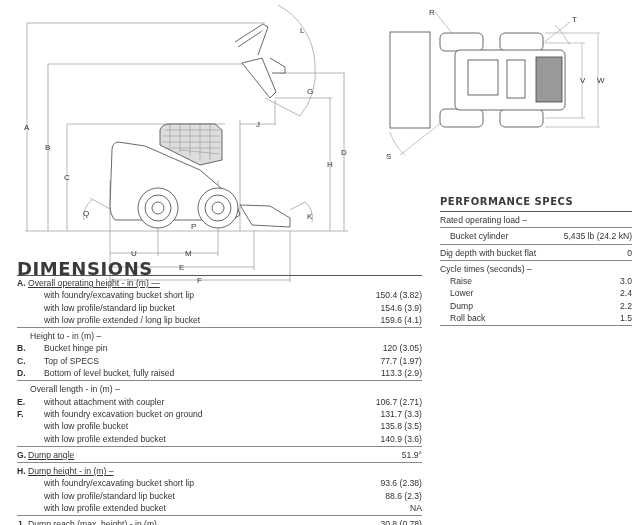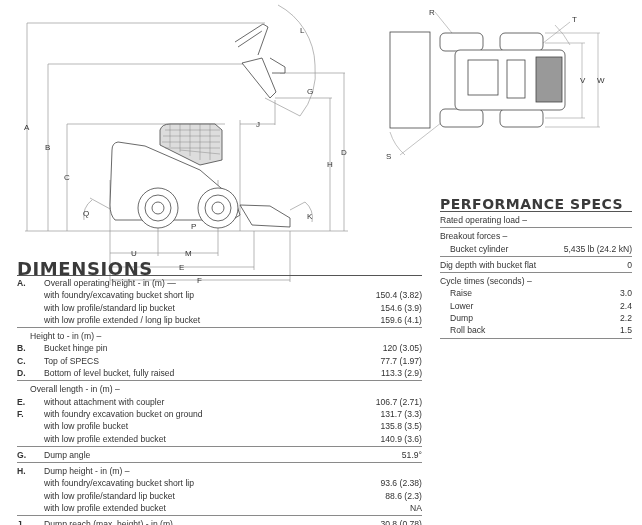--- a/index.html
+++ b/index.html
@@ -12,26 +12,26 @@
   #dims-title { left:17px; top:258px; font-family:"DejaVu Sans", sans-serif; font-weight:bold;
                 font-size:18px; letter-spacing:0.6px; color:#3a3a3a; }
   #dims-rule-top { left:17px; top:275px; width:405px; height:1px; background:#555; }
   .dtable { position:absolute; left:17px; width:405px; }
   .drow { position:relative; height:12.3px; line-height:12.3px; font-size:8.6px; color:#333; white-space:nowrap; }
   .drow .ltr { position:absolute; left:0; font-weight:bold; }
   .drow .lbl { position:absolute; }
   .drow .val { position:absolute; right:0; }
   .lvl0 { left:13px; }
   .lvl1 { left:27px; }
-  .lvlh { left:27px; }
+  .lvlh { left:11px;text-decoration:underline; }
   .grp { border-bottom:1.5px solid #8a8a8a; padding-bottom:1px; margin-bottom:2px; }
 
   
   #perf-title { left:440px; top:196px; font-family:"DejaVu Sans", sans-serif; font-weight:bold;
-                font-size:14px; letter-spacing:0.5px; color:#3a3a3a; }
+                font-size:10px; letter-spacing:0.5px; color:#3a3a3a; }
   #perf-rule-top { left:440px; top:211px; width:192px; height:1px; background:#555; }
   .ptable { position:absolute; left:440px; top:214px; width:192px;text-align:right; }
   .prow { position:relative; height:12.3px; line-height:12.3px; font-size:8.6px; color:#333; white-space:nowrap; }
   .prow .lbl { position:absolute; left:0; }
   .prow .lbl.ind { left:10px; }
   .prow .val { position:absolute; right:0; }
   .pgrp { border-bottom:1.5px solid #8a8a8a; padding-bottom:1px; margin-bottom:2px; }
 </style>
 </head>
 <body>
@@ -273,23 +273,20 @@
 <div class="abs" id="perf-rule-top"></div>
 
 <div class="ptable">
   <div class="pgrp">
     <div class="prow">
       <span class="lbl">Rated operating load –</span>
     </div>
   </div>
   <div class="pgrp">
     <div class="prow">
-      <span class="lbl">Breakout forces –</span>
-    </div>
-    <div class="prow">
       <span class="lbl ind">Bucket cylinder</span>
       <span class="val">5,435 lb (24.2 kN)</span>
     </div>
   </div>
   <div class="pgrp">
     <div class="prow">
       <span class="lbl">Dig depth with bucket flat</span>
       <span class="val">0</span>
     </div>
   </div>

